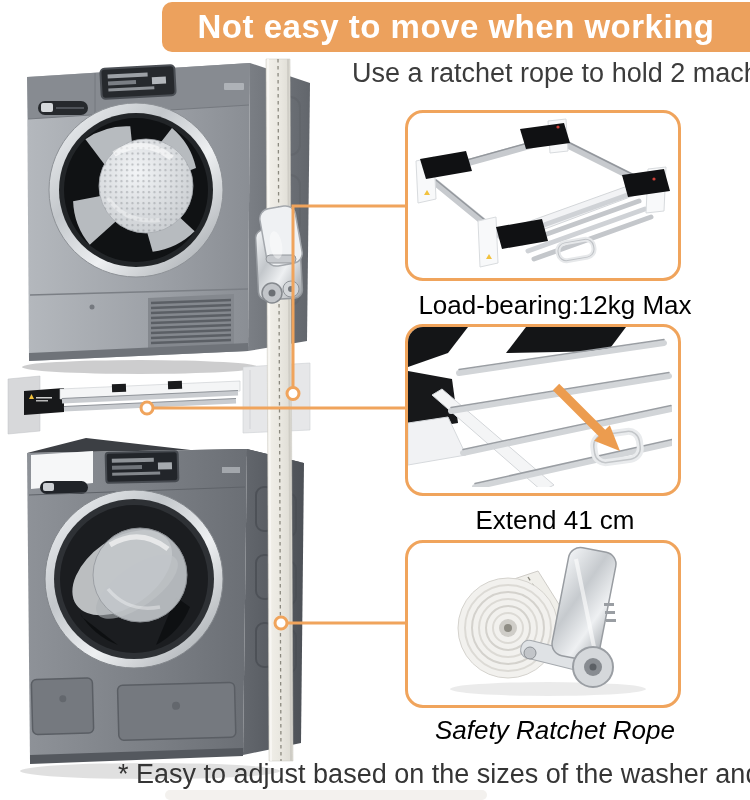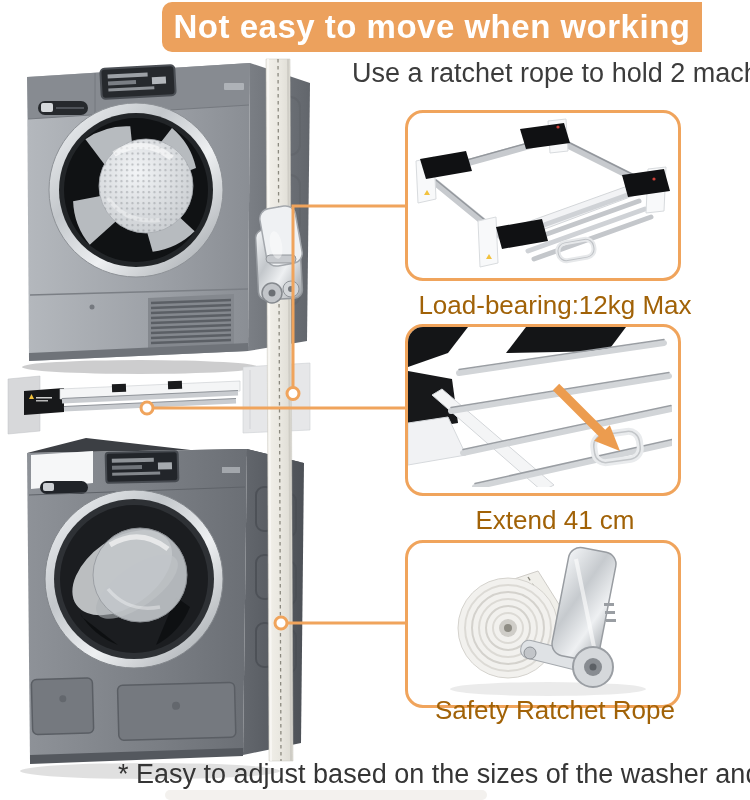--- a/index.html
+++ b/index.html
@@ -1,36 +1,36 @@
 <!DOCTYPE html>
 <html><head>
 <meta charset="utf-8">
 <style>
   html,body{margin:0;padding:0;}
   body{width:750px;height:800px;position:relative;background:#ffffff;overflow:hidden;
        font-family:"Liberation Sans", sans-serif;color:#3a3a3a;}
   .abs{position:absolute;}
 
   
-  #banner{left:162px;top:2px;width:540px;height:50px;background:#eca15d;
+  #banner{left:162px;top:2px;width:588px;height:50px;background:#eca15d;
           border-radius:10px 0 0 10px;display:flex;align-items:center;justify-content:center;}
   #banner .txt{color:#ffffff;font-weight:bold;font-size:33px;letter-spacing:.5px;white-space:nowrap;}
 
   
   #subtitle{left:352px;top:58px;width:396px;text-align:center;font-size:27px;white-space:nowrap;color:#3c3c3c;}
 
   
   .callout{left:405px;width:270px;border:3px solid #f0a45c;border-radius:18px;background:#ffffff;overflow:hidden;}
   #callout-1{top:110px;height:165px;}
   #callout-2{top:324px;height:166px;}
   #callout-3{top:540px;height:162px;}
-  .callout-label{left:415px;width:280px;text-align:center;font-size:26px;color:#a16207;white-space:nowrap;}
+  .callout-label{left:415px;width:280px;text-align:center;font-size:26px;color:#000000;white-space:nowrap;}
   #label-1{top:290px;}
   #label-2{top:505px;}
-  #label-3{top:695px;}
+  #label-3{top:715px;font-style:italic;}
 
   
   #footnote{left:118px;top:759px;width:632px;text-align:center;font-size:27px;color:#353535;white-space:nowrap;}
   #bottom-bar{left:165px;top:790px;width:322px;height:10px;background:#f3f1ee;border-radius:5px;}
 
   #machines-svg{left:0;top:55px;}
   #connector-svg{left:0;top:0;pointer-events:none;z-index:5;}
   .callout svg{display:block;}
 </style>
 </head>

